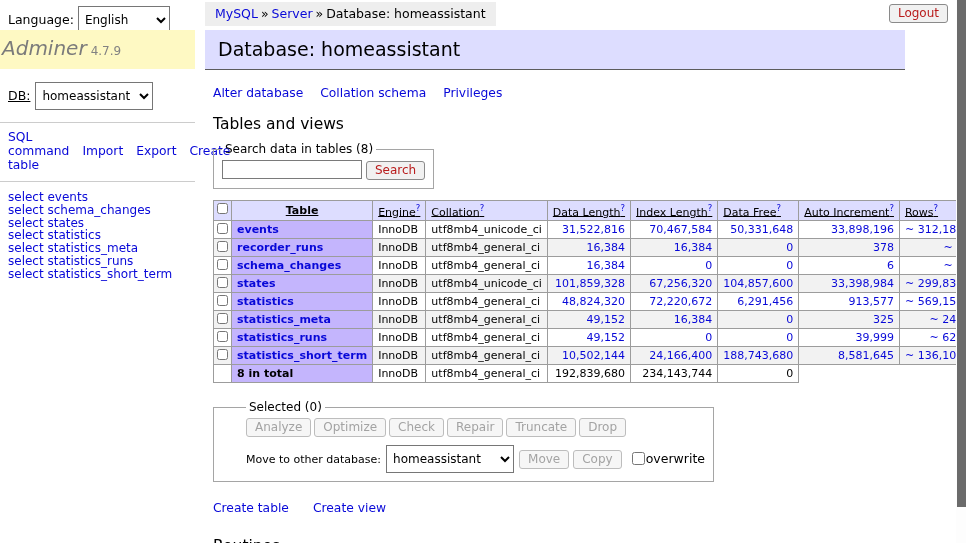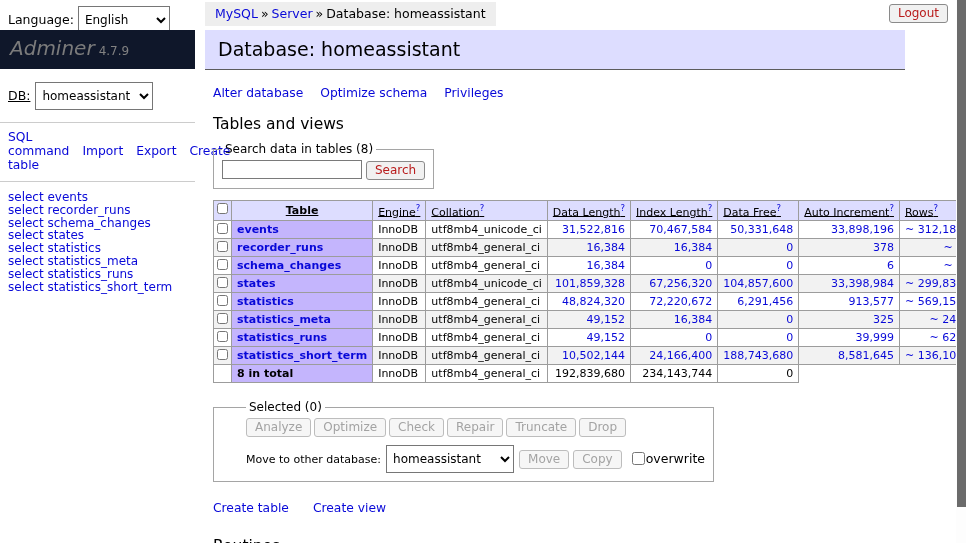--- a/index.html
+++ b/index.html
@@ -22,21 +22,21 @@
 
   
   .lang-bar { position:absolute; top:6px; left:8px; }
   .lang-bar label { margin-right:4px; font-size:12.5px; }
   .lang-bar select { width:92px; }
   .logout-btn { position:absolute; top:4px; right:18px; }
 
   
   .sidebar { position:absolute; left:0; top:30px; width:195px; }
   .sidebar h1 {
-    margin:0; padding:6px 10px 9px; background:#0f172a;
+    margin:0; padding:6px 2px 9px; background:#fef9c3;
     font-size:20px; font-weight:normal; font-style:italic; color:#7b7b7b;
   }
   .sidebar h1 .ver { font-size:12px; font-style:normal; color:#828282; margin-left:4px; }
   .db-row { margin:0; padding:13px 0 12px 8px; border-bottom:1px solid #ccc;text-decoration:underline; }
   .db-row label { margin-right:5px; font-size:12.5px; }
   .db-row select { width:118px; }
   .side-actions { margin:0; padding:7px 25px 9px 8px; border-bottom:1px solid #ccc; line-height:14px; }
   .side-actions a { margin-right:13px; font-size:12.3px; }
   .table-list { padding:9px 0 0 8px; }
   .table-list a { display:block; line-height:12.8px; font-size:12px; }
@@ -108,36 +108,35 @@
 <button class="logout-btn">Logout</button>
 
 <div class="sidebar">
   <h1><span>Adminer</span><span class="ver">4.7.9</span></h1>
   <p class="db-row">
     <label>DB:</label><select><option>homeassistant</option></select>
   </p>
   <p class="side-actions" id="side-actions"><a>SQL command</a><a>Import</a><a>Export</a><a>Create table</a></p>
   <div class="table-list" id="table-list">
       <a>select events</a>
-      <a>select recorder_runs</a>
       <a>select schema_changes</a>
       <a>select states</a>
       <a>select statistics</a>
       <a>select statistics_meta</a>
       <a>select statistics_runs</a>
       <a>select statistics_short_term</a>
     </div>
 </div>
 
 <div class="breadcrumb" id="breadcrumb"><a>MySQL</a><span class="sep">»</span><a>Server</a><span class="sep">»</span><span>Database: homeassistant</span></div>
 
 <div class="main">
   <h2>Database: homeassistant</h2>
 
-  <p class="subnav" id="subnav"><a>Alter database</a><a>Optimize schema</a><a>Privileges</a></p>
+  <p class="subnav" id="subnav"><a>Alter database</a><a>Collation schema</a><a>Privileges</a></p>
 
   <h3>Tables and views</h3>
 
   <fieldset class="search-fs">
     <legend>Search data in tables (8)</legend>
     <input type="text" value="" style=""><button>Search</button>
   </fieldset>
 
   <table class="data">
     <thead>

